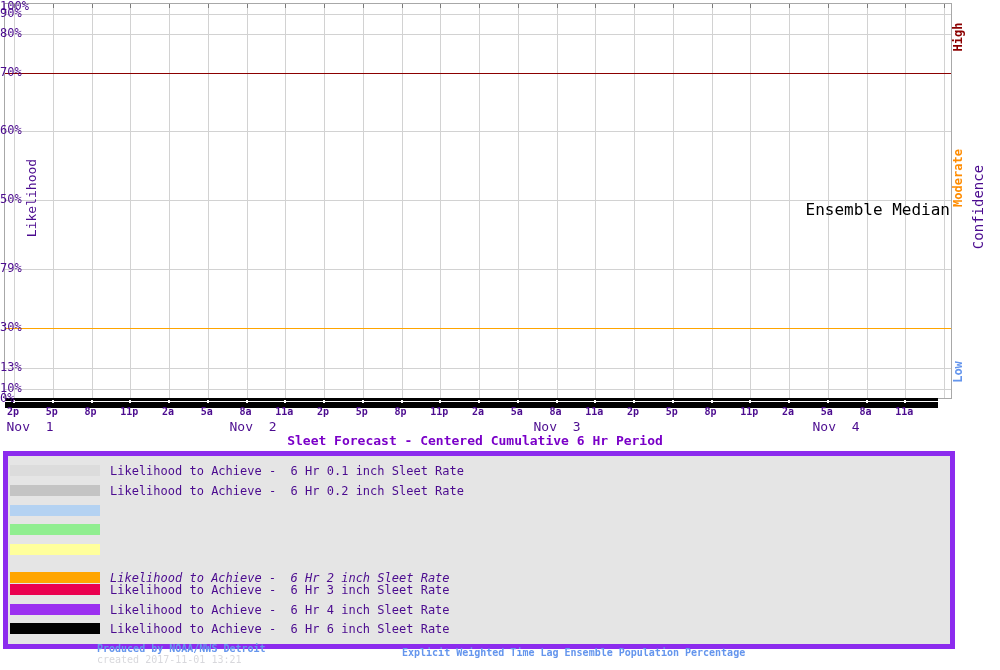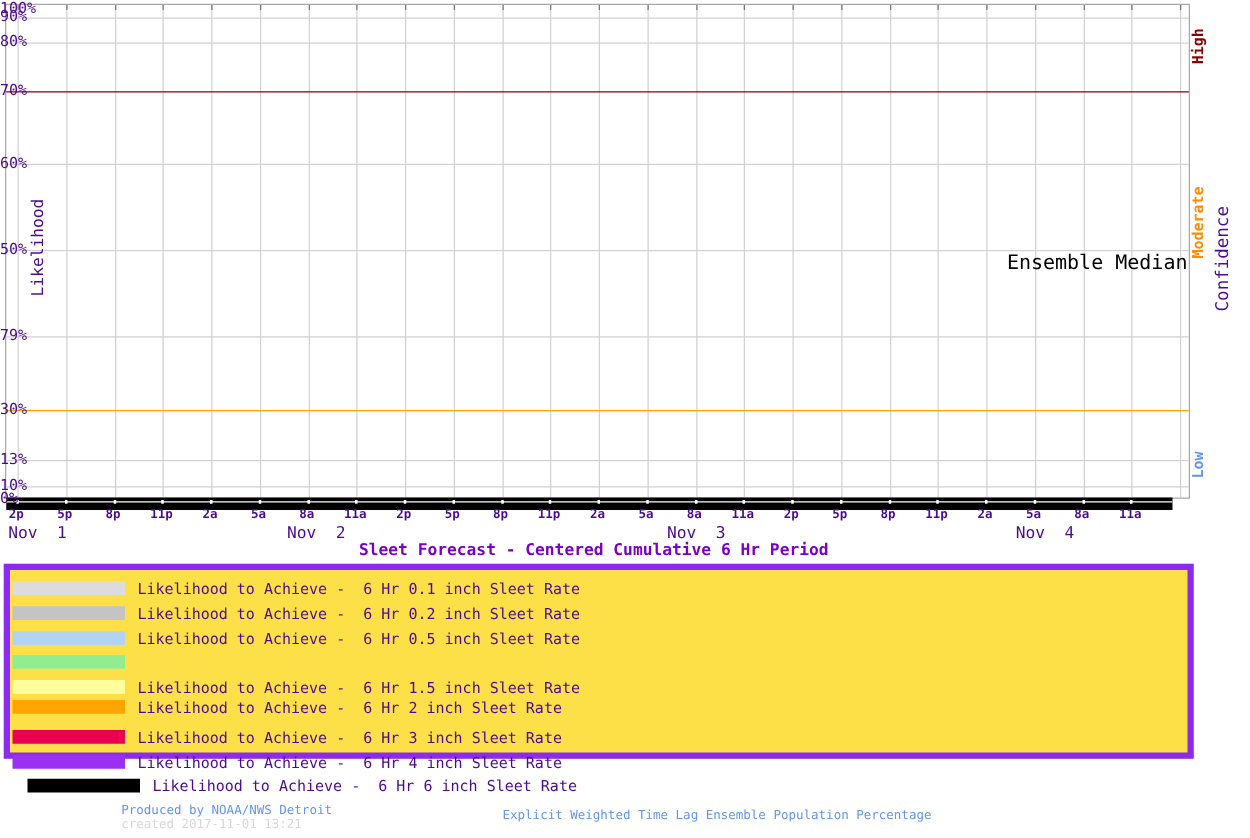--- a/index.html
+++ b/index.html
@@ -37,29 +37,29 @@
   #median-line .midline{position:absolute;left:0;right:0;top:3px;height:1px;background:#fff;}
   .bartick{position:absolute;top:2px;width:2px;height:3px;background:#fff;}
   #median-key{
     position:absolute;right:50px;top:200px;color:#000;font-size:16px;white-space:pre;
   }
   #title{
     position:absolute;left:0;top:433px;width:950px;text-align:center;
     color:#7a00c8;font-weight:bold;font-size:13px;white-space:pre;
   }
   #legend-box{
-    position:absolute;left:3px;top:451px;width:952px;height:156px;
-    border:5px solid #8c2bee;box-sizing:border-box;background:#fde047;
+    position:absolute;left:3px;top:451px;width:952px;height:198px;
+    border:5px solid #8c2bee;box-sizing:border-box;background:#e5e5e5;
   }
   .legend-row{position:absolute;left:0;height:20px;width:100%;}
   .legend-swatch{position:absolute;left:2px;top:4px;width:90px;height:11px;}
   .legend-label{
     position:absolute;left:102px;top:3px;color:#4b0b8f;font-size:12px;white-space:pre;
   }
-  .footer-blue{color:#6495ed;font-weight:normal;font-size:10px;white-space:pre;}
+  .footer-blue{color:#6495ed;font-weight:bold;font-size:10px;white-space:pre;}
   #created{color:#d8d8dc;font-size:10px;white-space:pre;}
 </style>
 </head>
 <body>
 
 <div id="root">
 
   <div id="plot">
       <div class="vgrid" style="left: 9px;"></div>
       <div class="toptick" style="left: 9px;"></div>
@@ -163,42 +163,40 @@
   <div class="legend-row" style="top: 5px;">
         <div class="legend-swatch" style="background: rgb(220, 220, 220);"></div>
         <div class="legend-label">Likelihood to Achieve -  6 Hr 0.1 inch Sleet Rate</div>
       </div>
       <div class="legend-row" style="top: 25px;">
         <div class="legend-swatch" style="background: rgb(196, 196, 196);"></div>
         <div class="legend-label">Likelihood to Achieve -  6 Hr 0.2 inch Sleet Rate</div>
       </div>
       <div class="legend-row" style="top: 45px;">
         <div class="legend-swatch" style="background: rgb(180, 210, 242);"></div>
-        <div class="legend-label">Likelihood to Achieve -  6 Hr 0.5 inch Sleet Rate</div>
       </div>
       <div class="legend-row" style="top: 64px;">
         <div class="legend-swatch" style="background: rgb(144, 238, 144);"></div>
       </div>
       <div class="legend-row" style="top: 84px;">
         <div class="legend-swatch" style="background: rgb(255, 255, 156);"></div>
-        <div class="legend-label">Likelihood to Achieve -  6 Hr 1.5 inch Sleet Rate</div>
-      </div>
-      <div class="legend-row" style="top: 100px;">
+      </div>
+      <div class="legend-row" style="top: 112px; font-style: italic;">
         <div class="legend-swatch" style="background: rgb(255, 165, 0);"></div>
         <div class="legend-label">Likelihood to Achieve -  6 Hr 2 inch Sleet Rate</div>
       </div>
       <div class="legend-row" style="top: 124px;">
         <div class="legend-swatch" style="background: rgb(234, 0, 80);"></div>
         <div class="legend-label">Likelihood to Achieve -  6 Hr 3 inch Sleet Rate</div>
       </div>
       <div class="legend-row" style="top: 144px;">
         <div class="legend-swatch" style="background: rgb(155, 48, 240);"></div>
         <div class="legend-label">Likelihood to Achieve -  6 Hr 4 inch Sleet Rate</div>
       </div>
-      <div class="legend-row" style="top: 163px; margin-left: 12px;">
+      <div class="legend-row" style="top: 163px;">
         <div class="legend-swatch" style="background: rgb(0, 0, 0);"></div>
         <div class="legend-label">Likelihood to Achieve -  6 Hr 6 inch Sleet Rate</div>
       </div>
     </div>
 
   <div class="abs footer-blue" style="left:97px;top:643px;">Produced by NOAA/NWS Detroit</div>
   <div class="abs" id="created" style="left:97px;top:654px;">created 2017-11-01 13:21</div>
   <div class="abs footer-blue" style="left:402px;top:647px;">Explicit Weighted Time Lag Ensemble Population Percentage</div>
 <div class="ytick" style="top: 0px;">100%</div>
     <div class="ytick" style="top: 7px;">90%</div>

